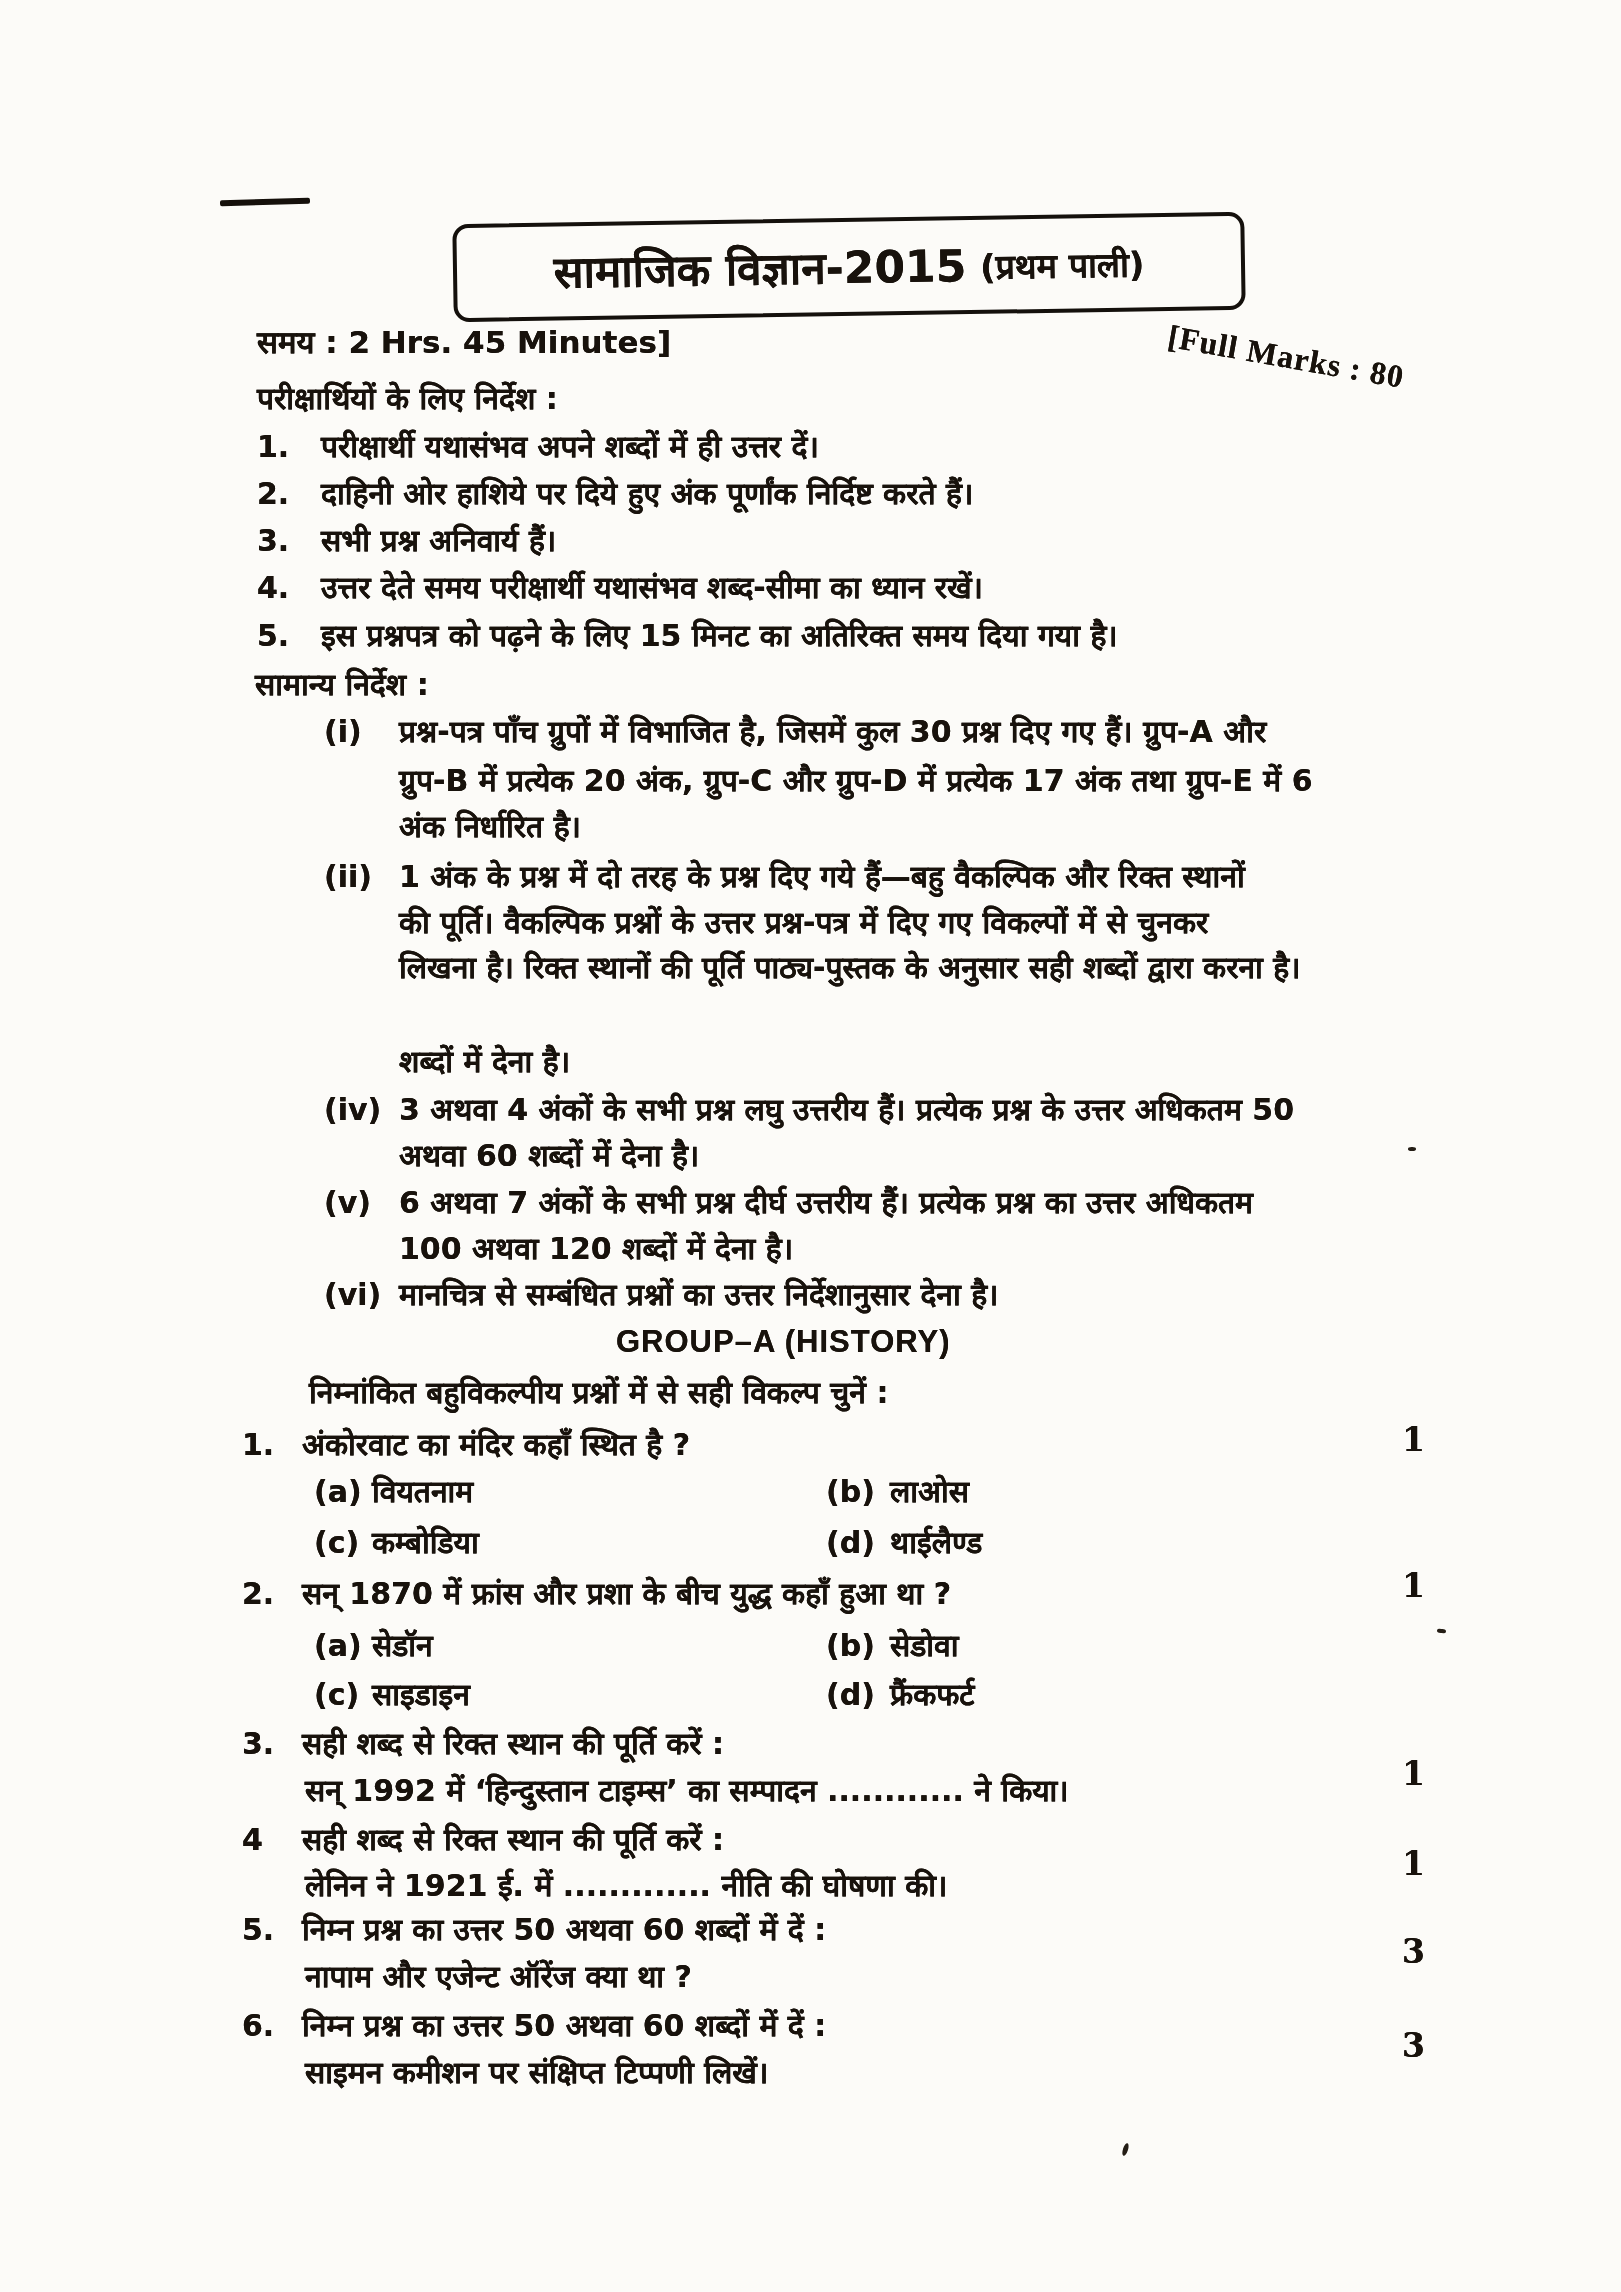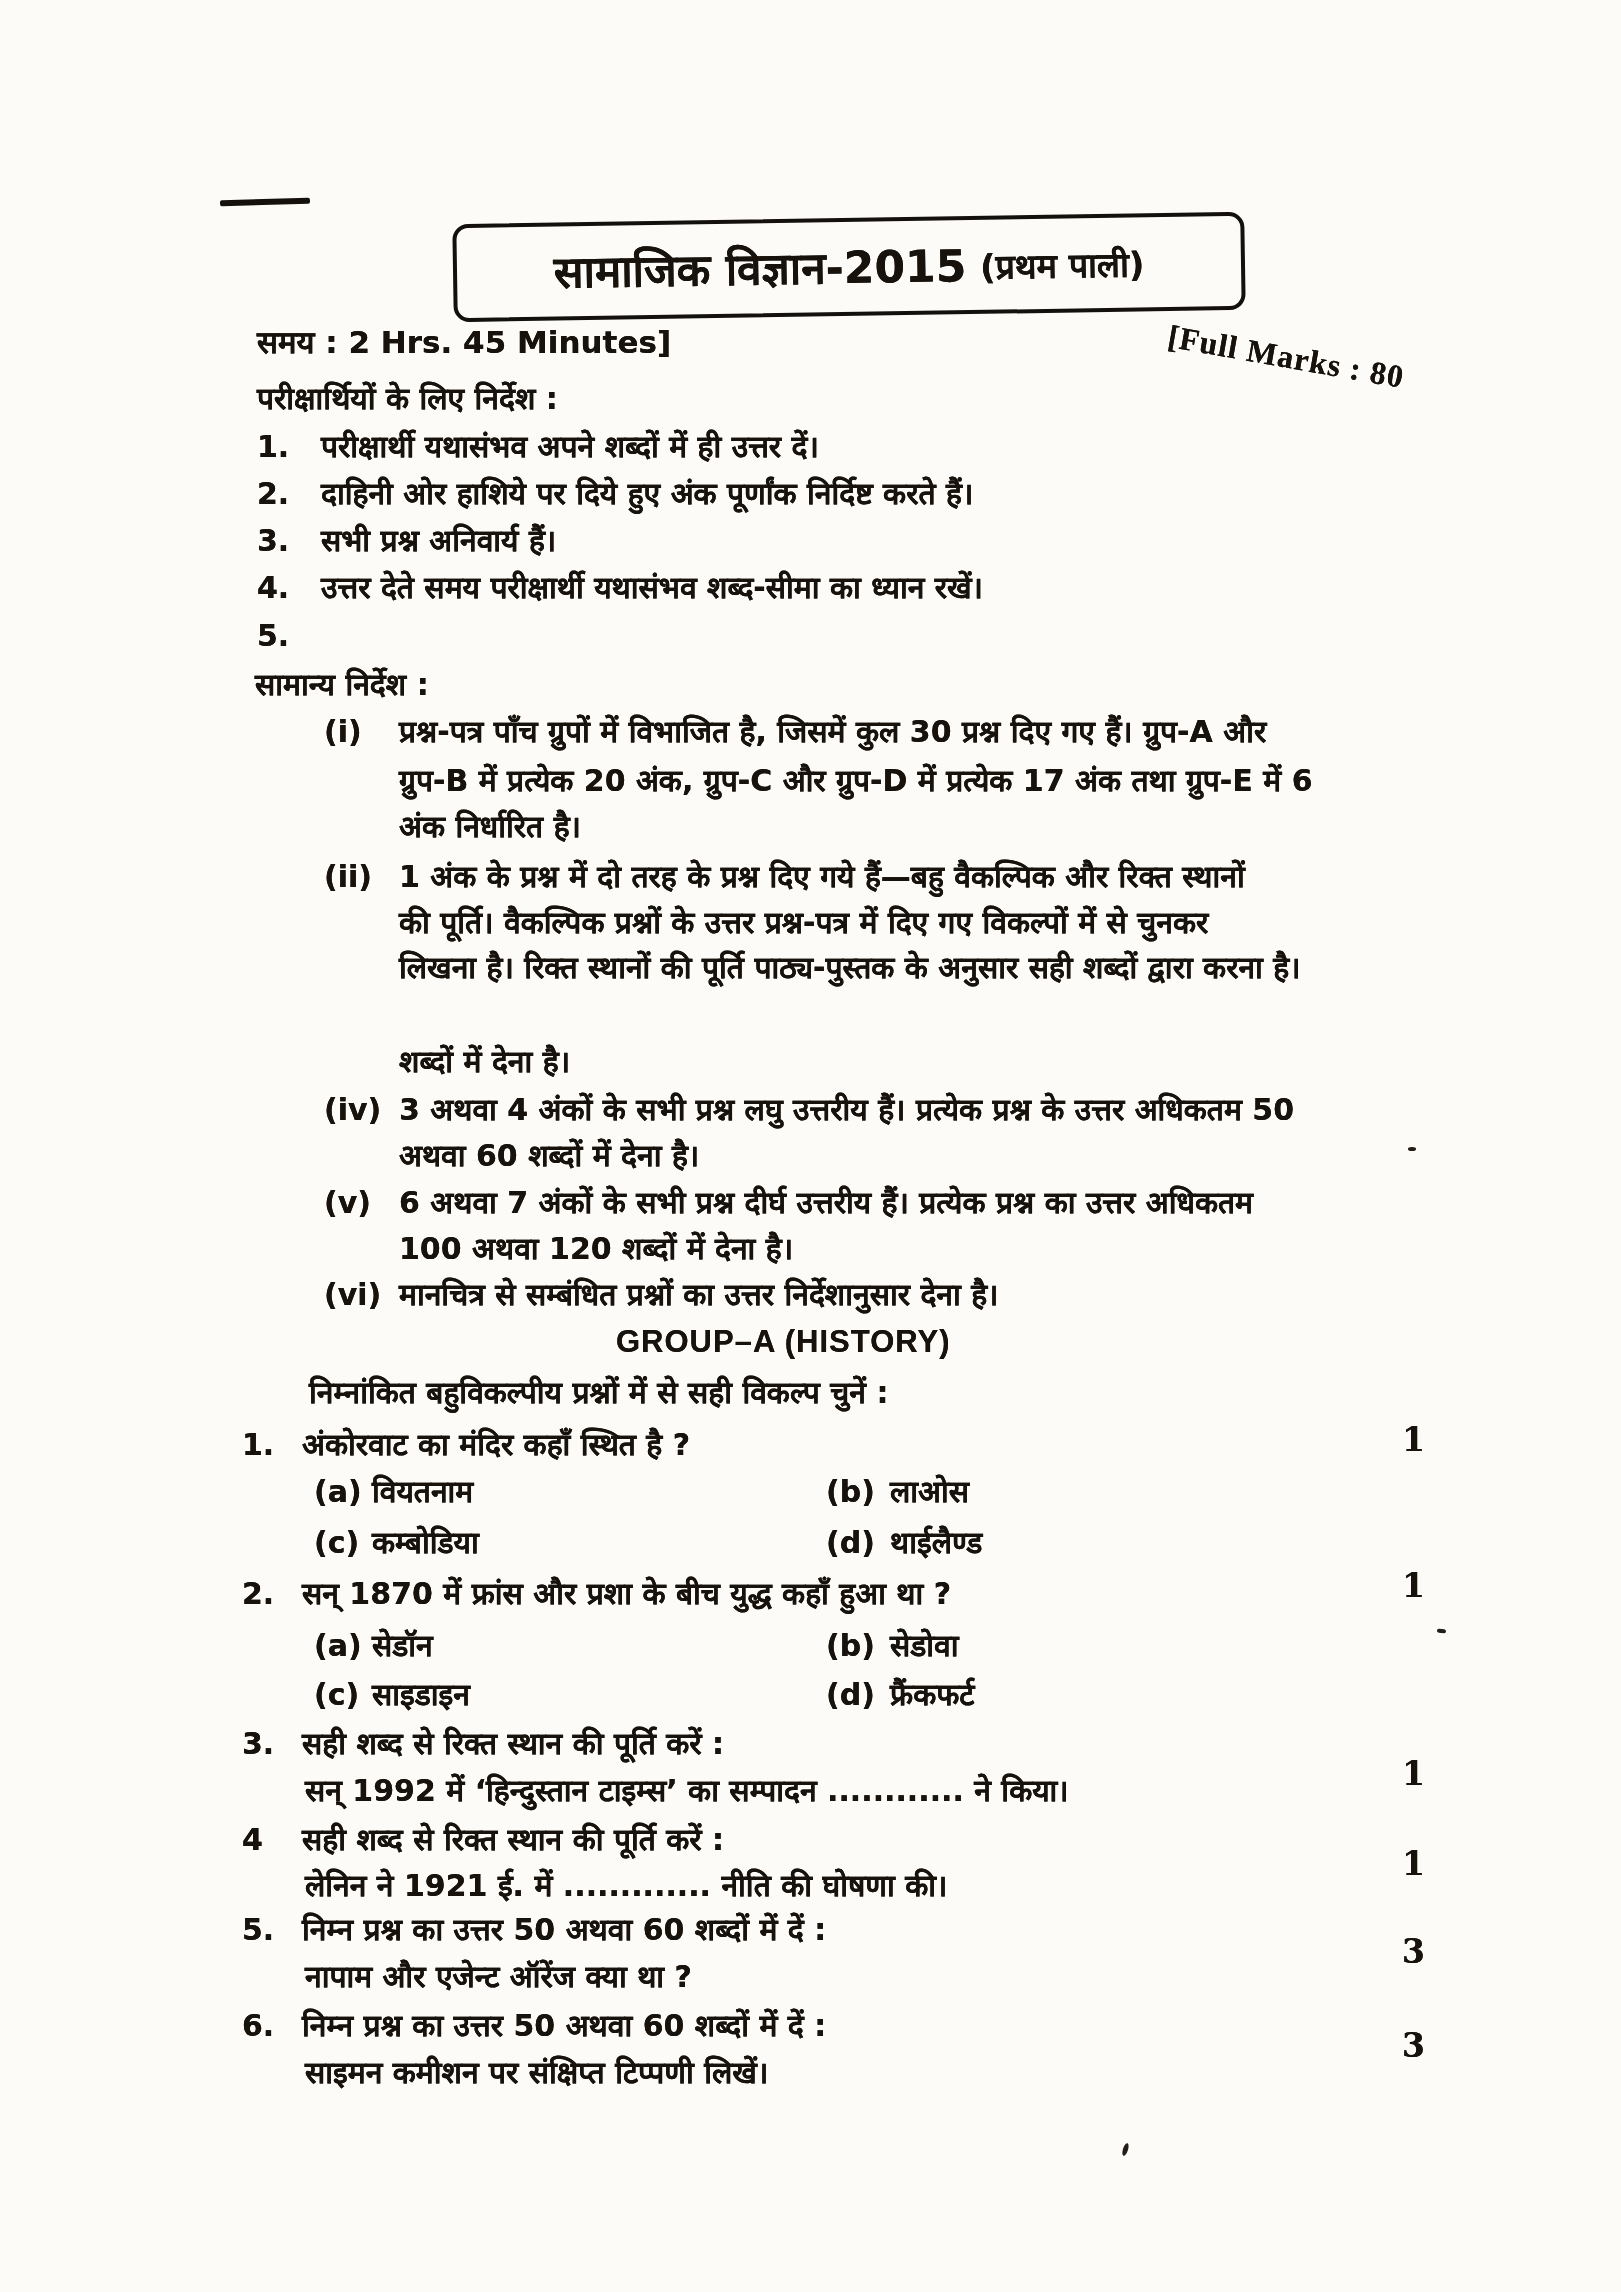--- a/index.html
+++ b/index.html
@@ -86,20 +86,21 @@
   <div class="row" style="top:522px">
     <span class="num">3.</span>
     <span class="itxt">सभी प्रश्न अनिवार्य हैं।</span>
   </div>
   <div class="row" style="top:569px">
     <span class="num">4.</span>
     <span class="itxt">उत्तर देते समय परीक्षार्थी यथासंभव शब्द-सीमा का ध्यान रखें।</span>
   </div>
   <div class="row" style="top:617px">
     <span class="num">5.</span>
+    <span class="itxt">इस प्रश्नपत्र को पढ़ने के लिए 15 मिनट का अतिरिक्त समय दिया गया है।</span>
   </div>
 
   <div class="abs gen-head">सामान्य निर्देश :</div>
 
   <div class="row" style="top:713px">
     <span class="rlabel">(i)</span>
     <span class="rtxt">प्रश्न-पत्र पाँच ग्रुपों में विभाजित है, जिसमें कुल 30 प्रश्न दिए गए हैं। ग्रुप-A और</span>
   </div>
   <div class="abs rtxt" style="left:399px;top:762px">ग्रुप-B में प्रत्येक 20 अंक, ग्रुप-C और ग्रुप-D में प्रत्येक 17 अंक तथा ग्रुप-E में 6</div>
   <div class="abs rtxt" style="left:399px;top:808px">अंक निर्धारित है।</div>

